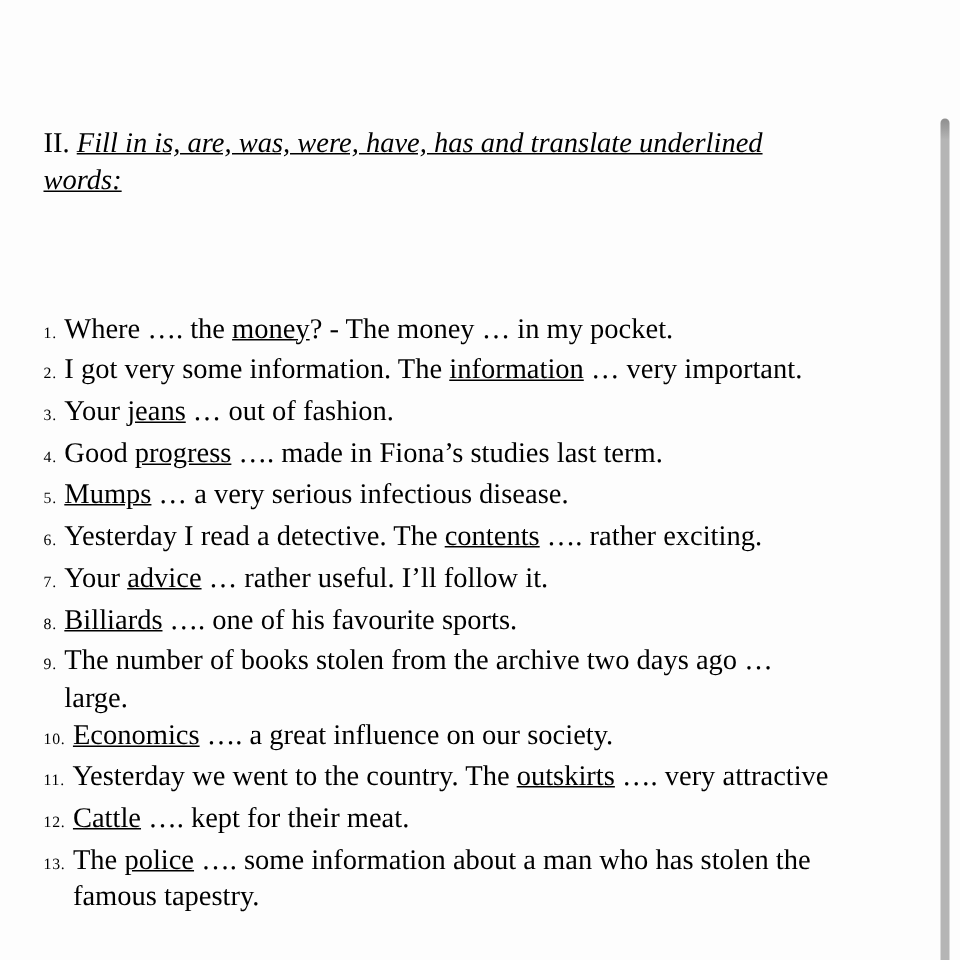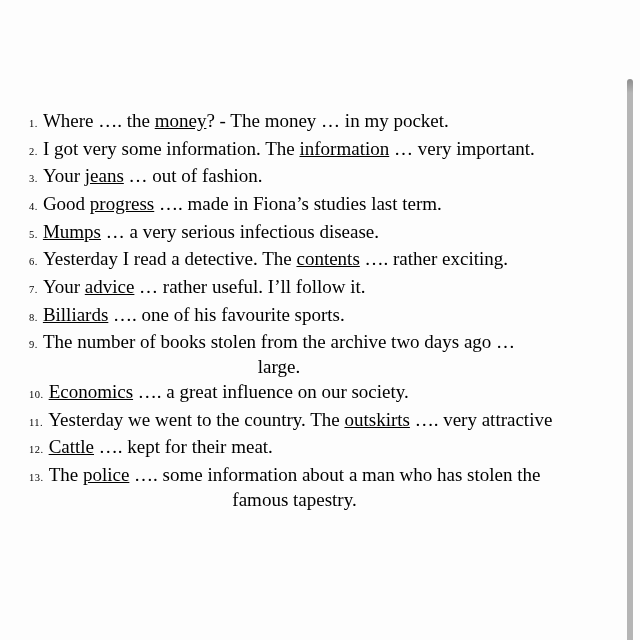--- a/index.html
+++ b/index.html
@@ -25,36 +25,38 @@
   .it { font-style: italic; }
   .u  { text-decoration: underline; }
   ol.ex-list { list-style: none; margin: 0; padding: 0; }
   ol.ex-list li { display: flex; align-items: baseline; }
   .num {
     flex: none;
     font-size: 10.5px;
     margin-right: 5px;
     letter-spacing: 0.5px;
   }
-  .txt { white-space: pre; text-align: center; }
+  .txt { white-space: pre; }
   .scrollbar-thumb {
     position: absolute;
     left: 627px;
     top: 79px;
     width: 6px;
     height: 561px;
     border-radius: 3px 3px 0 0;
     background: linear-gradient(180deg, #8f8f8f 0px, #9e9e9e 6px, #b5b5b5 14px, #b5b5b5 100%);
   }
 </style>
 </head>
 <body>
 
 <div class="doc">
 
+  <p class="heading"><span>II.</span><span> </span><span class="it u">Fill in is, are, was, were, have, has and translate underlined
+words:</span></p>
 
   <ol class="ex-list"><li><span class="num">1.</span><div class="txt"><span>Where …. the </span><span class="u">money</span><span>? - The money … in my pocket.</span></div></li><li><span class="num">2.</span><div class="txt"><span>I got very some information. The </span><span class="u">information</span><span> … very important.</span></div></li><li><span class="num">3.</span><div class="txt"><span>Your </span><span class="u">jeans</span><span> … out of fashion.</span></div></li><li><span class="num">4.</span><div class="txt"><span>Good </span><span class="u">progress</span><span> …. made in Fiona’s studies last term.</span></div></li><li><span class="num">5.</span><div class="txt"><span class="u">Mumps</span><span> … a very serious infectious disease.</span></div></li><li><span class="num">6.</span><div class="txt"><span>Yesterday I read a detective. The </span><span class="u">contents</span><span> …. rather exciting.</span></div></li><li><span class="num">7.</span><div class="txt"><span>Your </span><span class="u">advice</span><span> … rather useful. I’ll follow it.</span></div></li><li><span class="num">8.</span><div class="txt"><span class="u">Billiards</span><span> …. one of his favourite sports.</span></div></li><li><span class="num">9.</span><div class="txt"><span>The number of books stolen from the archive two days ago …
 large.</span></div></li><li><span class="num">10.</span><div class="txt"><span class="u">Economics</span><span> …. a great influence on our society.</span></div></li><li><span class="num">11.</span><div class="txt"><span>Yesterday we went to the country. The </span><span class="u">outskirts</span><span> …. very attractive</span></div></li><li><span class="num">12.</span><div class="txt"><span class="u">Cattle</span><span> …. kept for their meat.</span></div></li><li><span class="num">13.</span><div class="txt"><span>The </span><span class="u">police</span><span> …. some information about a man who has stolen the
 famous tapestry.</span></div></li></ol>
 
   
 
   
   
 

